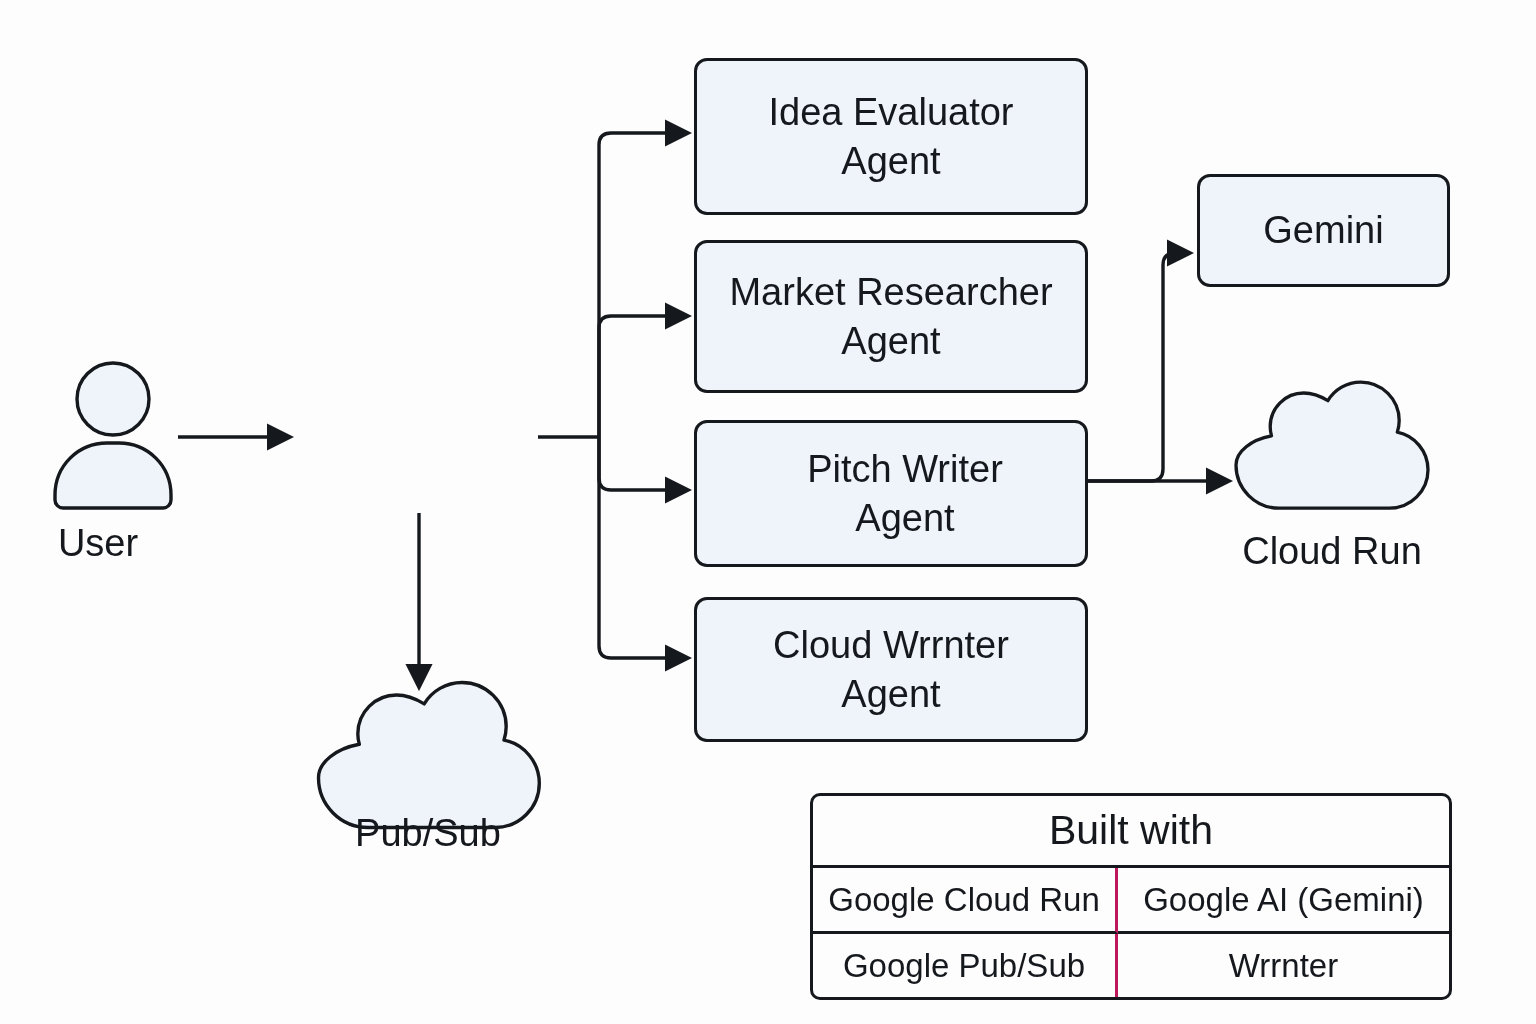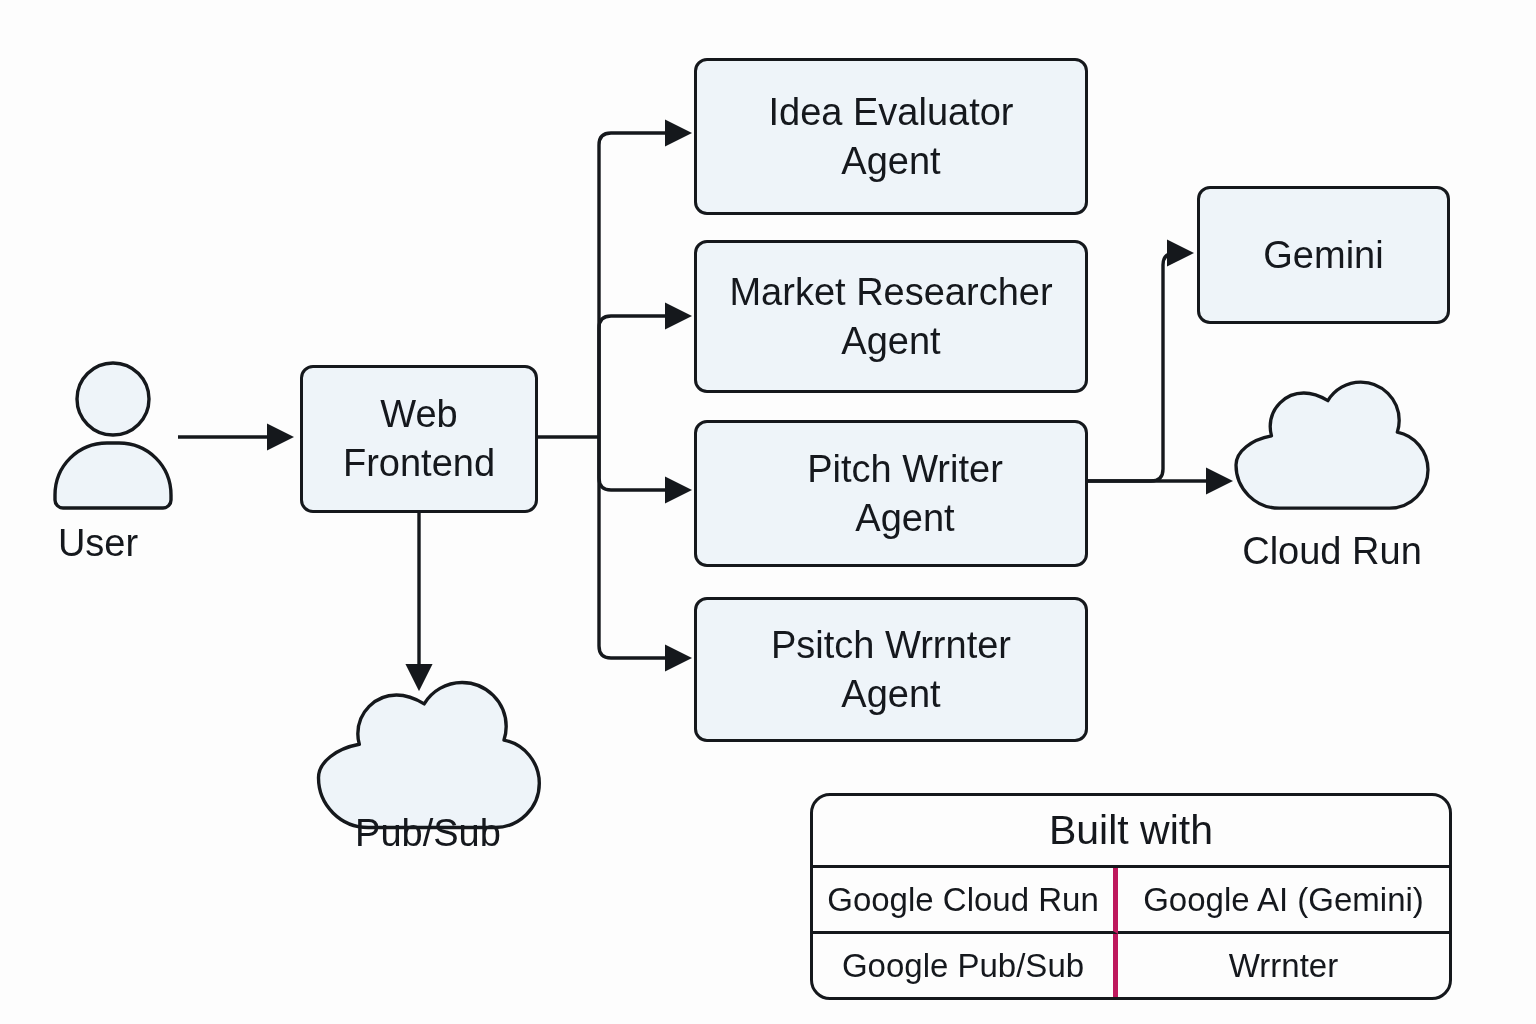--- a/index.html
+++ b/index.html
@@ -33,50 +33,50 @@
     font-size: 38px;
     line-height: 40px;
   }
   
   .n-frontend { left: 300px; top: 365px; width: 238px; height: 148px; }
   .n-agent    { left: 694px; width: 394px; }
   .n-idea     { top: 58px;  height: 157px; }
   .n-market   { top: 240px; height: 153px; }
   .n-pitch    { top: 420px; height: 147px; padding-left: 28px; }
   .n-psitch   { top: 597px; height: 145px; }
-  .n-gemini   { left: 1197px; top: 186px; width: 253px; height: 138px; }
+  .n-gemini   { left: 1197px; top: 174px; width: 253px; height: 113px; }
   .l-user     { left: 18px;   top: 523px; width: 160px; }
   .l-pubsub   { left: 328px;  top: 813px; width: 200px; }
   .l-cloudrun { left: 1212px; top: 531px; width: 240px; }
   
   .bw-table {
     position: absolute;
     left: 810px; top: 793px;
     width: 642px; height: 207px;
     box-sizing: border-box;
     border: 3px solid #15181c;
-    border-radius: 20px;
+    border-radius: 10px;
     background: #fdfdfd;
     display: grid;
     grid-template-columns: 305px 1fr;
     grid-template-rows: 72px 66px 1fr;
     overflow: hidden;
   }
   .bw-header {
     grid-column: 1 / span 2;
     display: flex; align-items: center; justify-content: center;
     font-size: 41px;
     border-bottom: 3px solid #15181c;
   }
   .bw-cell {
     display: flex; align-items: center; justify-content: center;
     font-size: 33px;
   }
   .bw-r1c1, .bw-r1c2 { border-bottom: 3px solid #15181c; }
-  .bw-r1c1, .bw-r2c1 { border-right: 5px solid #be185d; }
+  .bw-r1c1, .bw-r2c1 { border-right: 3px solid #be185d; }
 </style>
 </head>
 <body>
 
 <div id="canvas">
 
   <svg id="wires" width="1536" height="1024" viewBox="0 0 1536 1024">
     <defs>
       <marker id="ah" viewBox="0 0 10 10" refX="8.5" refY="5" markerWidth="8" markerHeight="8" orient="auto">
         <path d="M0 0 L10 5 L0 10 Z" fill="#15181c"></path>
@@ -97,42 +97,38 @@
       <path d="M599 437 V145 Q599 133 611 133 H688" marker-end="url(#ah)"></path>
       <path d="M599 437 V328 Q599 316 611 316 H688" marker-end="url(#ah)"></path>
       <path d="M599 437 V478 Q599 490 611 490 H688" marker-end="url(#ah)"></path>
       <path d="M599 437 V646 Q599 658 611 658 H688" marker-end="url(#ah)"></path>
       <path d="M419 513 V687" marker-end="url(#ah)"></path>
       <path d="M1088 481 H1229" marker-end="url(#ah)"></path>
       <path d="M1088 481 H1151 Q1163 481 1163 469 V265 Q1163 253 1175 253 H1190" marker-end="url(#ah)"></path>
     </g>
   </svg>
 
-  <div class="node n-frontend">
-    <span>Web</span>
-    <span>Frontend</span>
-  </div>
 
   <div class="node n-agent n-idea">
     <span>Idea Evaluator</span>
     <span>Agent</span>
   </div>
 
   <div class="node n-agent n-market">
     <span>Market Researcher</span>
     <span>Agent</span>
   </div>
 
   <div class="node n-agent n-pitch">
     <span>Pitch Writer</span>
     <span>Agent</span>
   </div>
 
   <div class="node n-agent n-psitch">
-    <span>Psitch Wrrnter</span>
+    <span>Cloud Wrrnter</span>
     <span>Agent</span>
   </div>
 
   <div class="node n-gemini">
     <span>Gemini</span>
   </div>
 
   <div class="plainlabel l-user">User</div>
   <div class="plainlabel l-pubsub">Pub/Sub</div>
   <div class="plainlabel l-cloudrun">Cloud Run</div>

